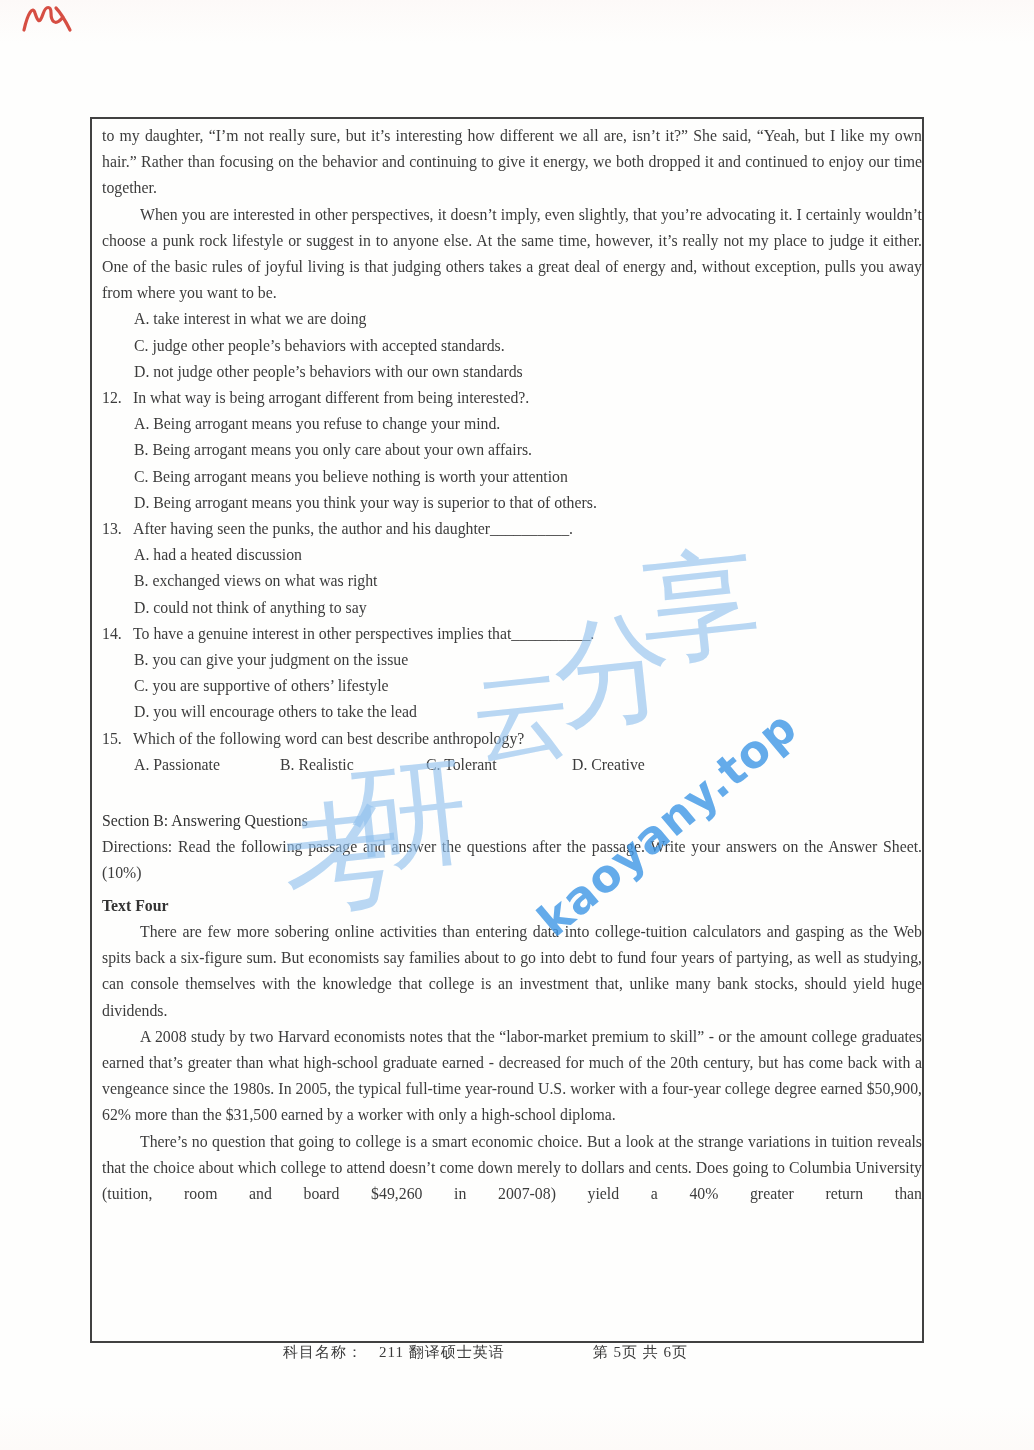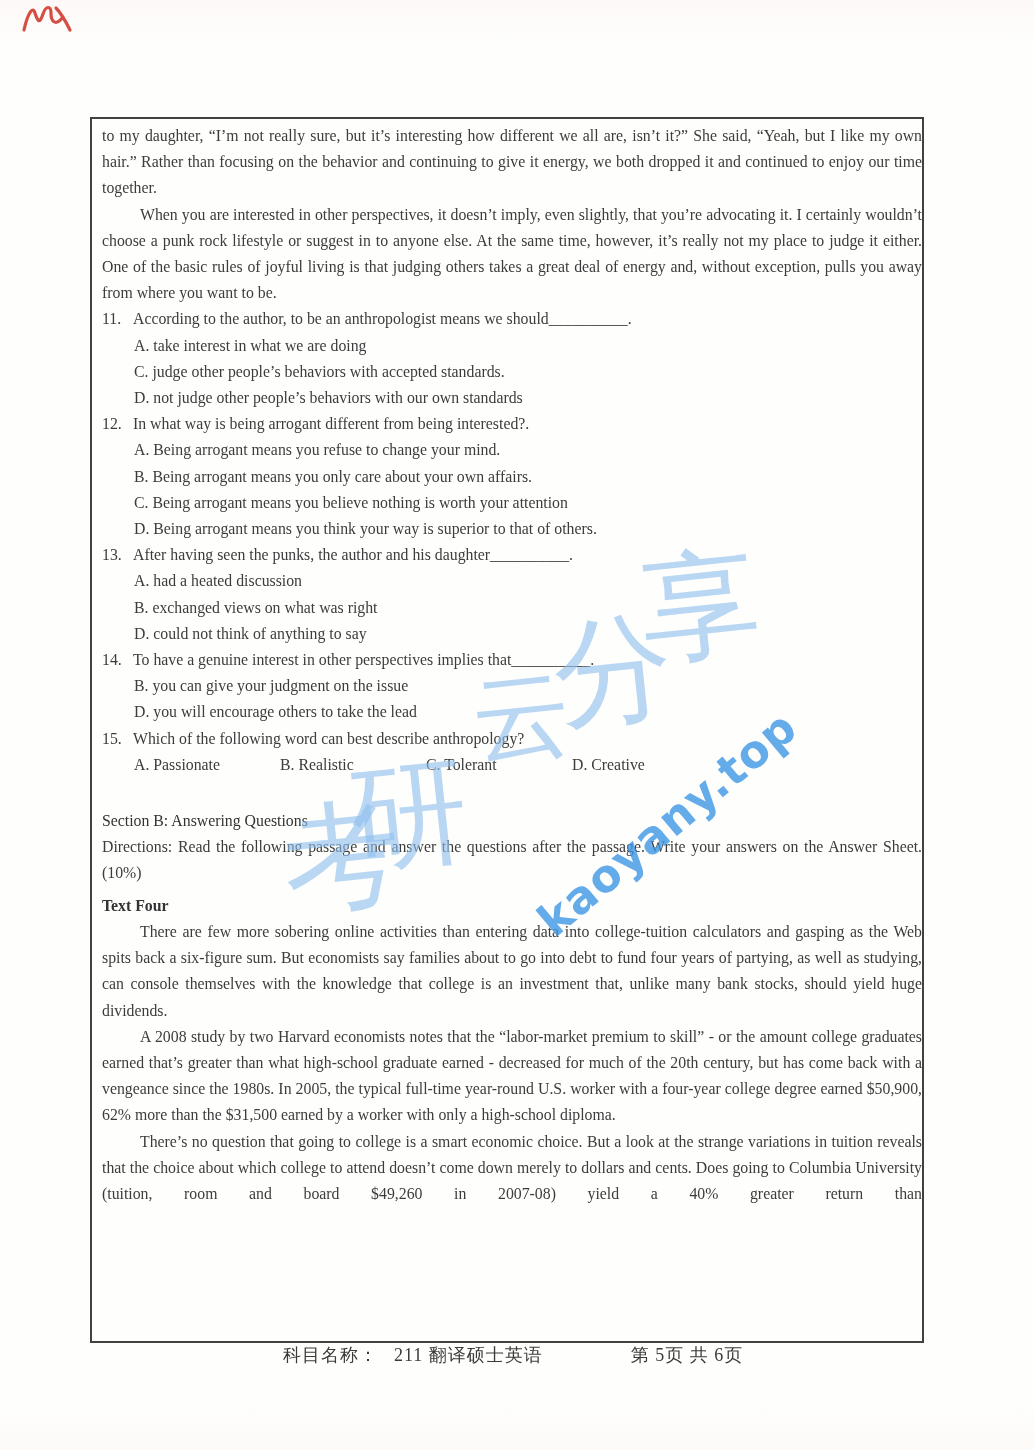--- a/index.html
+++ b/index.html
@@ -32,21 +32,21 @@
   .q-stem { white-space: nowrap; }
   .q-num { display: inline-block; width: 31px; }
   .q-opt { margin-left: 32px; }
   .q15-row { margin-left: 32px; }
   .opt-inline { display: inline-block; width: 146px; }
   .opt-inline.last { width: auto; }
   .section-heading { font-weight: 400; color: #333; margin-top: 30px; }
   .text-label { font-weight: 700; color: #333; margin-top: 6px; }
   .footer {
     position: absolute; left: 283px; top: 1343px;
-    font-size: 18px; color: #3a3a3a; letter-spacing: 1px;
+    font-size: 15px; color: #3a3a3a; letter-spacing: 1px;
     white-space: nowrap; z-index: 1;
   }
   .footer .subject-value { margin-left: 16px; }
   .footer .page-info { margin-left: 88px; }
   
   .watermark { position: absolute; inset: 0; pointer-events: none; z-index: 5; }
   .wm-char {
     position: absolute;
     color: #8fc0ee; opacity: 0.62;
     font-family: "DejaVu Sans", sans-serif;
@@ -76,21 +76,20 @@
   <svg class="red-mark" width="58" height="40" viewBox="0 0 58 40">
     <path d="M6 30 C10 12 15 6 17 13 C19 19 21 26 25 14 C28 5 33 6 33 13 C33 21 37 27 45 17 M38 8 C42 12 48 22 52 30" fill="none" stroke="#d23b2f" stroke-width="3.2" stroke-linecap="round" opacity="0.9"></path>
   </svg>
 
   <div class="content-box">
 
     <div class="para justify-last">to my daughter, “I’m not really sure, but it’s interesting how different we all are, isn’t it?” She said, “Yeah, but I like my own hair.” Rather than focusing on the behavior and continuing to give it energy, we both dropped it and continued to enjoy our time together.</div>
     <div class="para indent">When you are interested in other perspectives, it doesn’t imply, even slightly, that you’re advocating it. I certainly wouldn’t choose a punk rock lifestyle or suggest in to anyone else. At the same time, however, it’s really not my place to judge it either. One of the basic rules of joyful living is that judging others takes a great deal of energy and, without exception, pulls you away from where you want to be.</div>
 
     <div>
-      <div class="q-stem"><span class="q-num">11.</span><span>According to the author, to be an anthropologist means we should__________.</span></div>
       <div class="q-opt">A. take interest in what we are doing</div>
       <div class="q-opt">C. judge other people’s behaviors with accepted standards.</div>
       <div class="q-opt">D. not judge other people’s behaviors with our own standards</div>
     </div>
 
     <div>
       <div class="q-stem"><span class="q-num">12.</span><span>In what way is being arrogant different from being interested?.</span></div>
       <div class="q-opt">A. Being arrogant means you refuse to change your mind.</div>
       <div class="q-opt">B. Being arrogant means you only care about your own affairs.</div>
       <div class="q-opt">C. Being arrogant means you believe nothing is worth your attention</div>
@@ -100,20 +99,21 @@
     <div>
       <div class="q-stem"><span class="q-num">13.</span><span>After having seen the punks, the author and his daughter__________.</span></div>
       <div class="q-opt">A. had a heated discussion</div>
       <div class="q-opt">B. exchanged views on what was right</div>
       <div class="q-opt">D. could not think of anything to say</div>
     </div>
 
     <div>
       <div class="q-stem"><span class="q-num">14.</span><span>To have a genuine interest in other perspectives implies that__________.</span></div>
       <div class="q-opt">B. you can give your judgment on the issue</div>
+      <div class="q-opt">C. you are supportive of others’ lifestyle</div>
       <div class="q-opt">D. you will encourage others to take the lead</div>
     </div>
 
     <div>
       <div class="q-stem"><span class="q-num">15.</span><span>Which of the following word can best describe anthropology?</span></div>
       <div class="q15-row">
         <span class="opt-inline">A. Passionate</span><span class="opt-inline">B. Realistic</span><span class="opt-inline">C. Tolerant</span><span class="opt-inline last">D. Creative</span>
       </div>
     </div>
 

